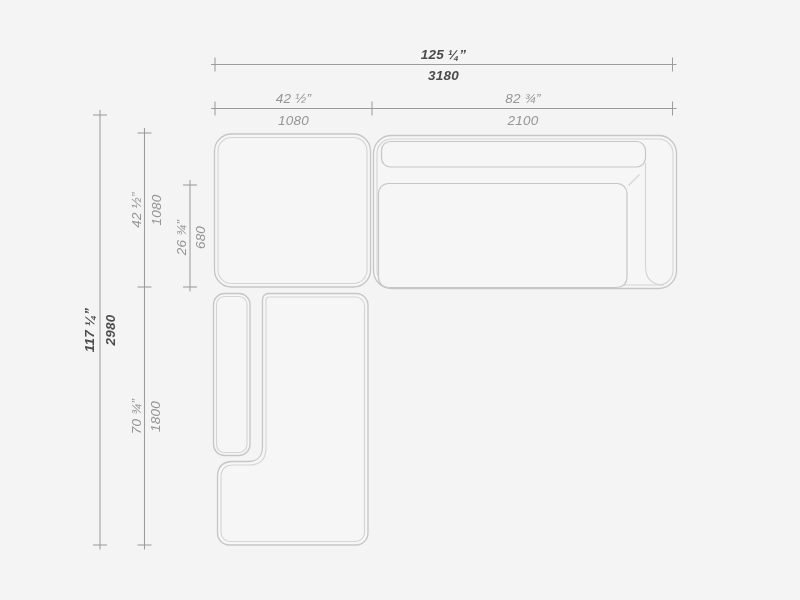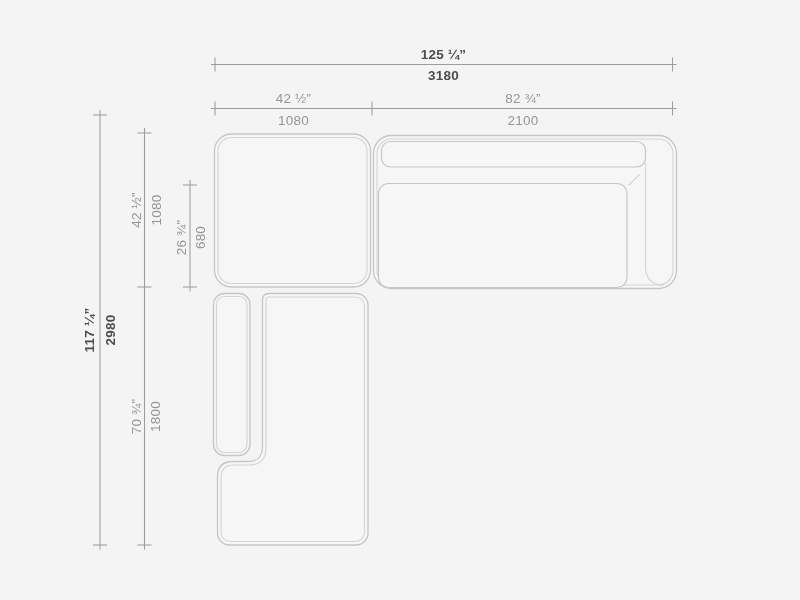--- a/index.html
+++ b/index.html
@@ -9,20 +9,21 @@
     height: 600px;
     background: var(--background, #f4f4f4);
     overflow: hidden;
     font-family: "Liberation Sans", sans-serif;
   }
   .stage {
     position: relative;
     width: 800px;
     height: 600px;
     background: var(--background, #f4f4f4);
+    font-style: italic;
   }
   svg { display: block; }
 
   
   .shape {
     fill: var(--surface, #f6f6f6);
     stroke: var(--outline, #c6c6c6);
     stroke-width: 1.3;
   }
   .inner {

